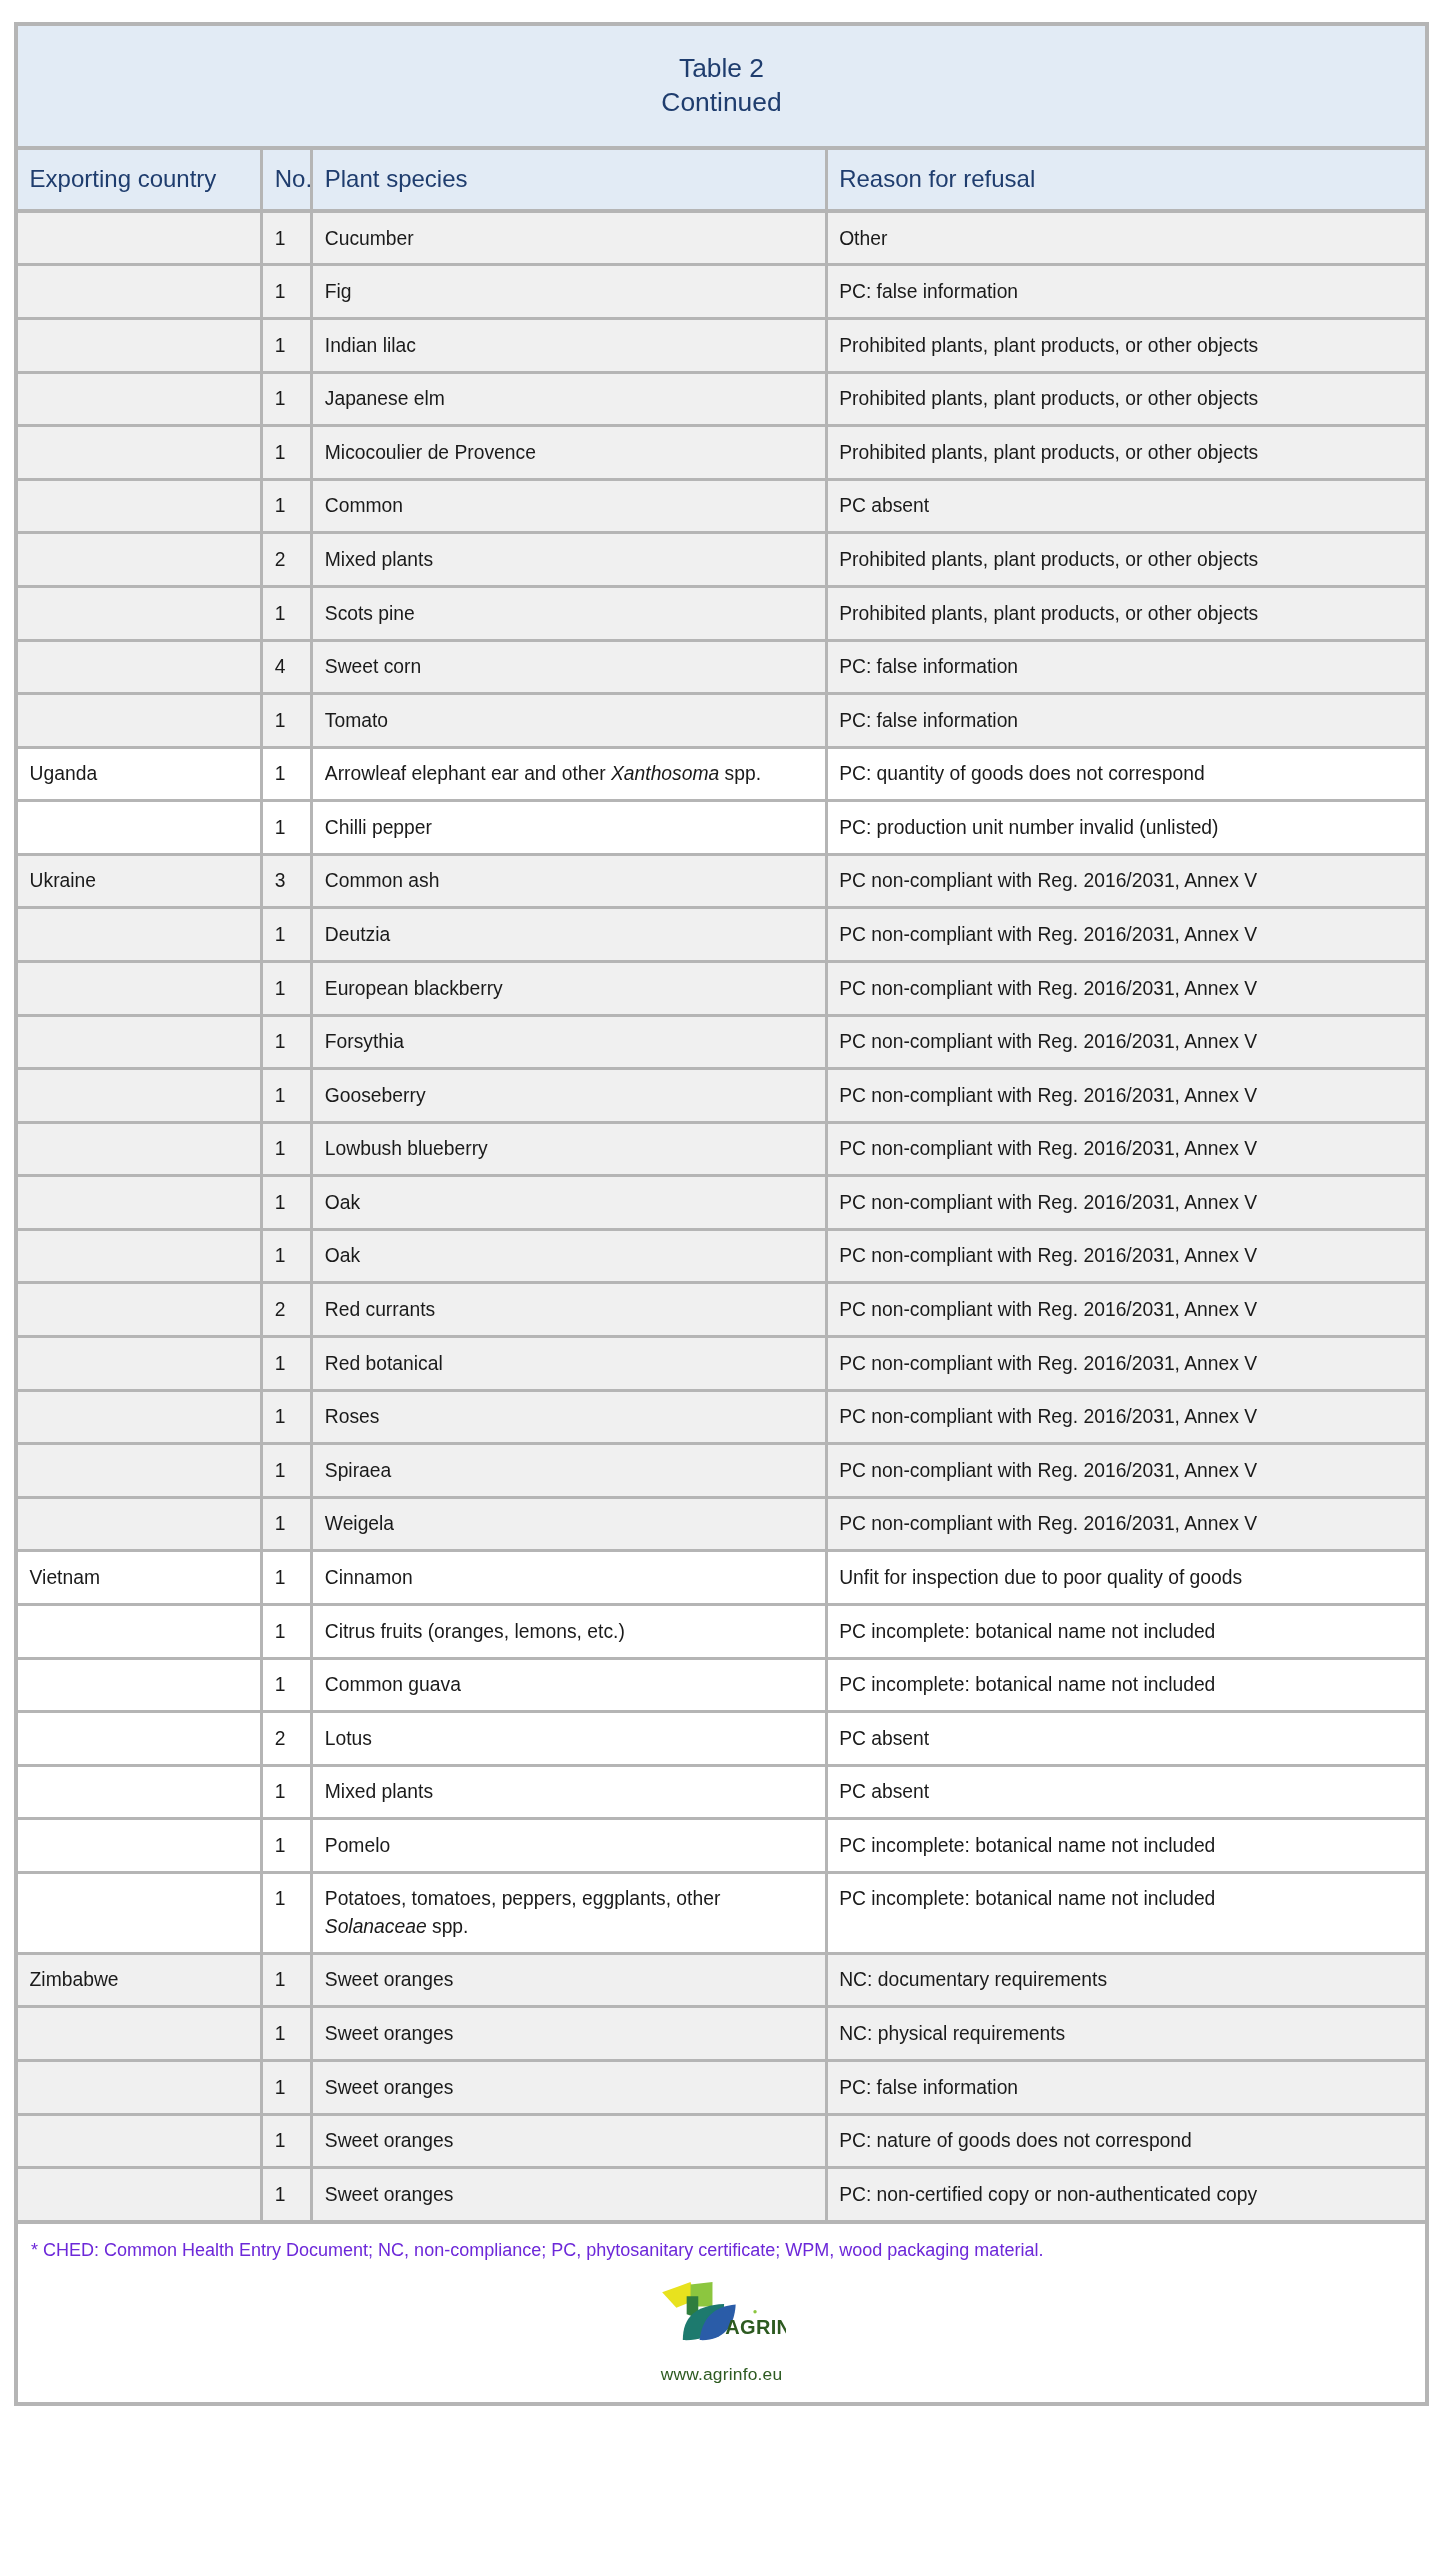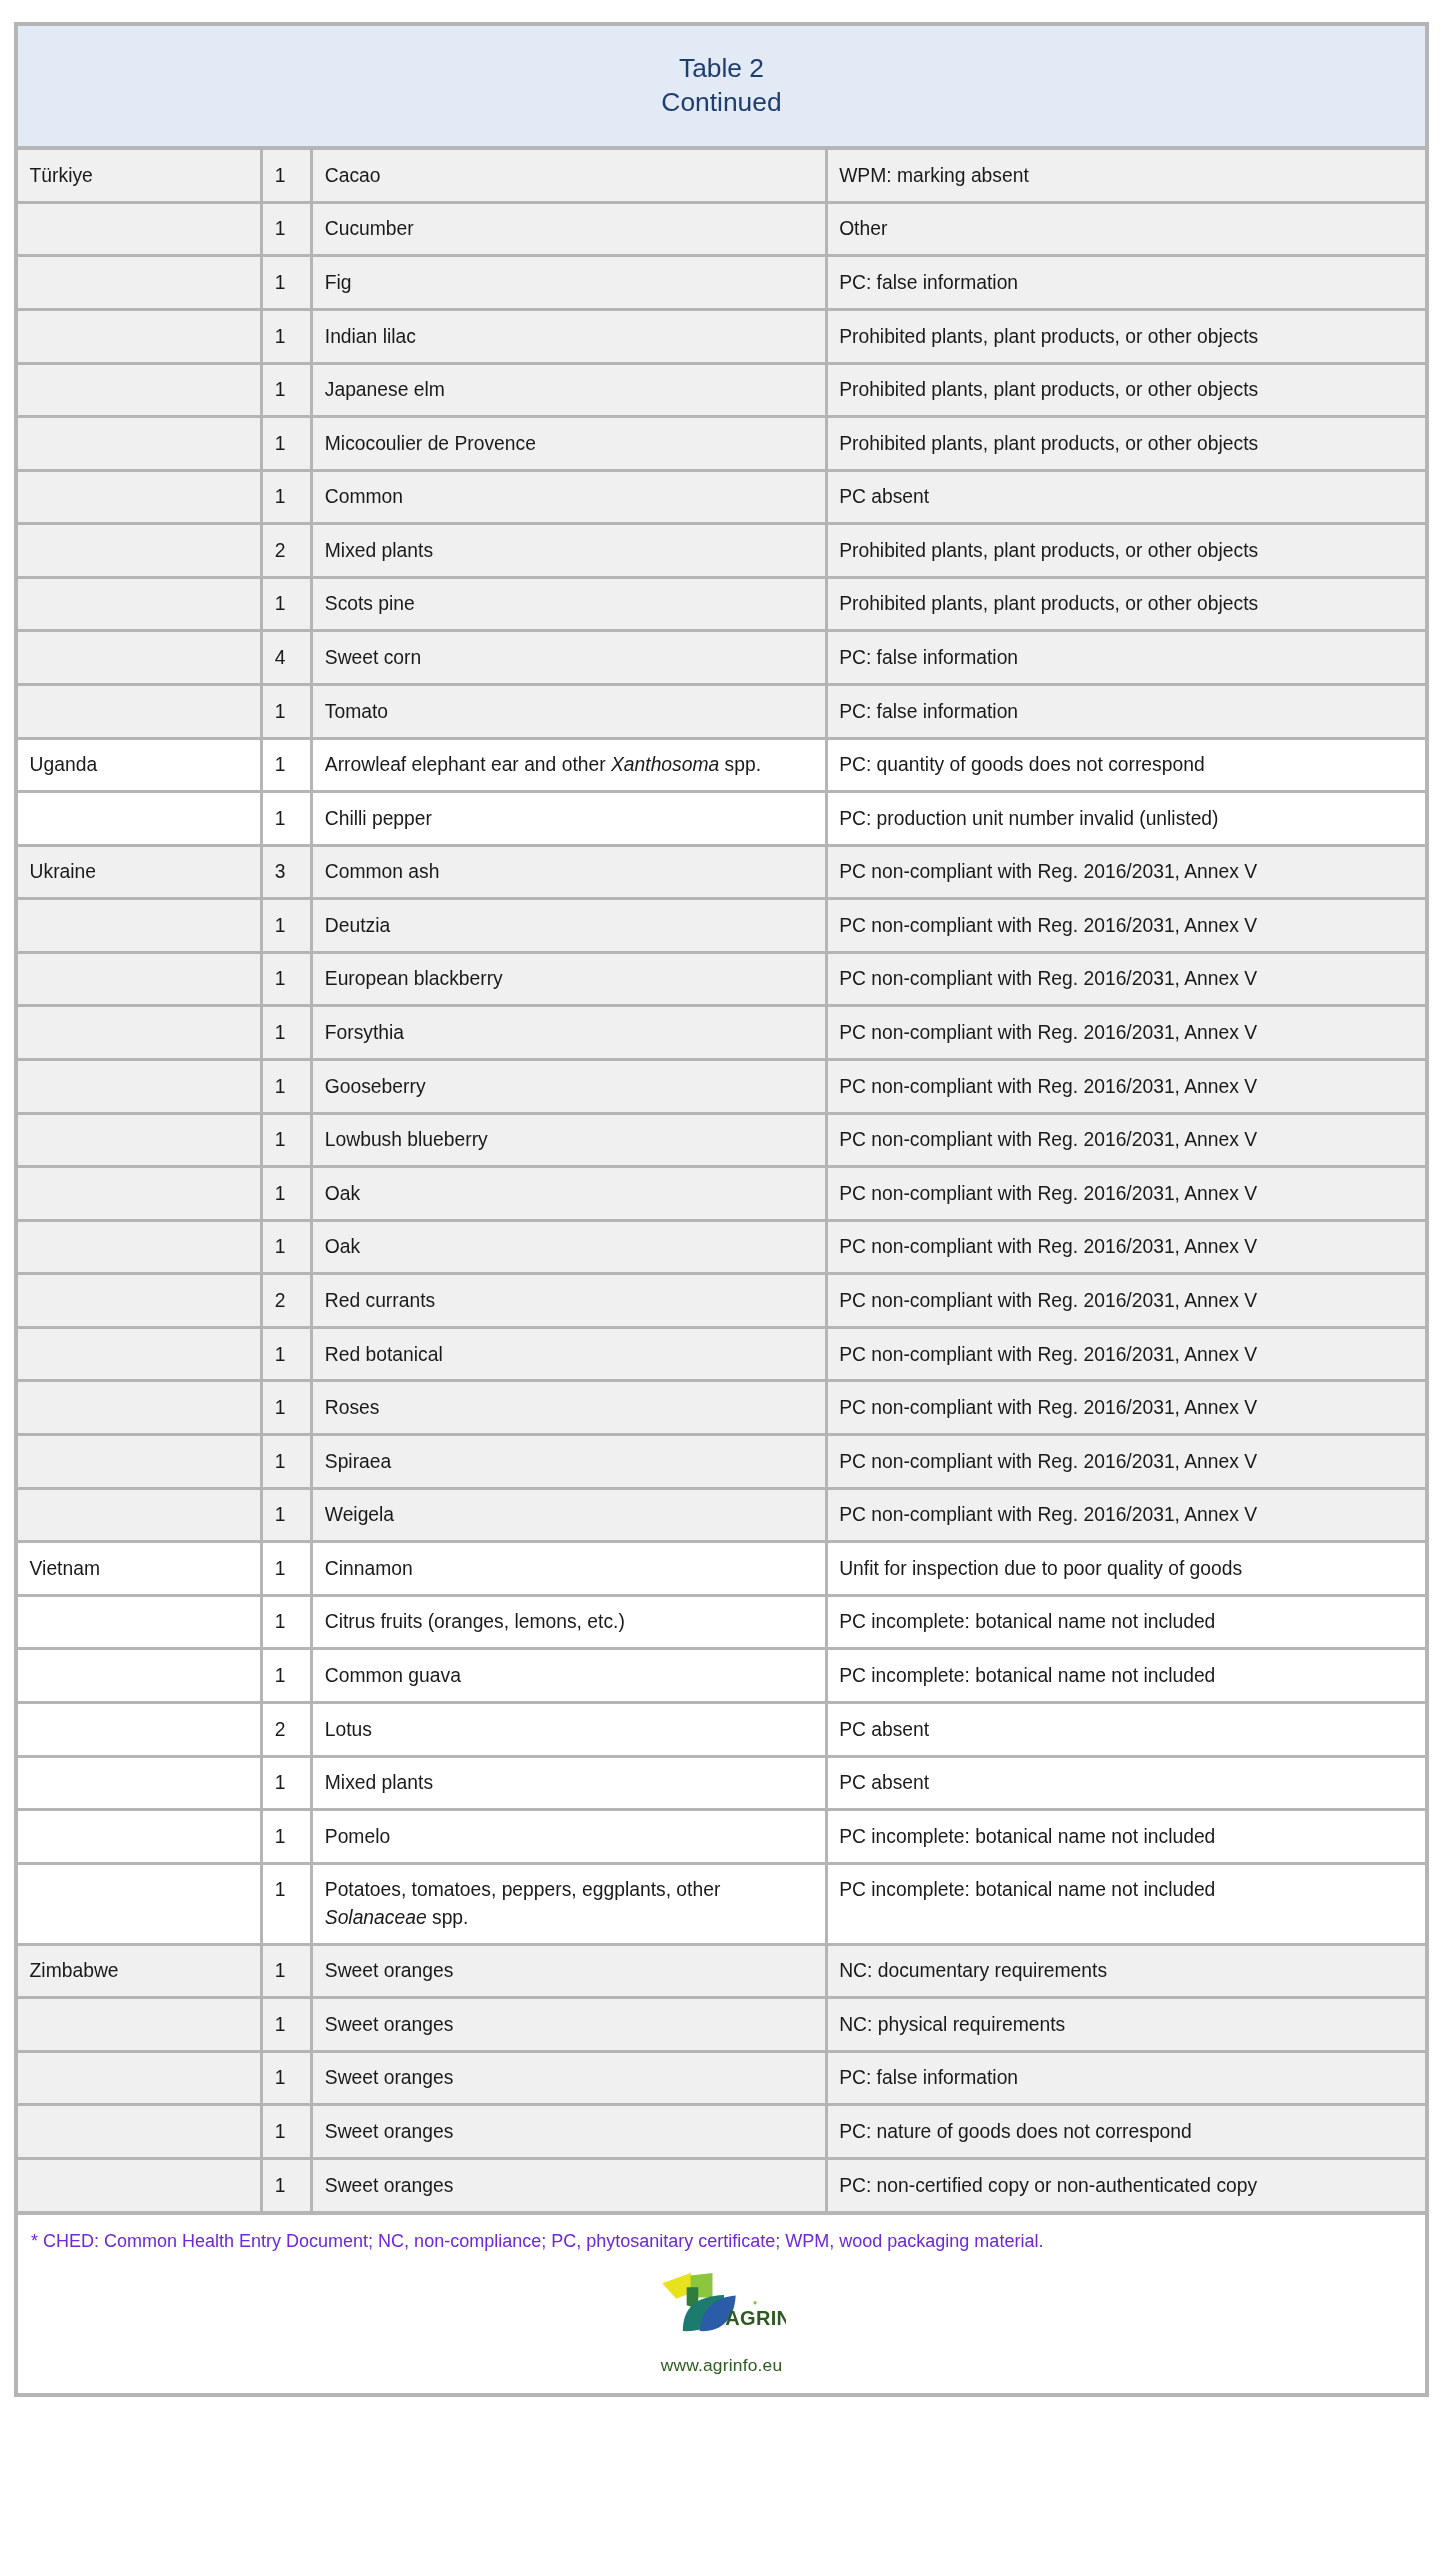--- a/index.html
+++ b/index.html
@@ -91,28 +91,28 @@
       <col class="c-species">
       <col class="c-reason">
     </colgroup>
     <thead>
       <tr>
         <td class="title-cell" colspan="4">
           <div>Table 2</div>
           <div>Continued</div>
         </td>
       </tr>
+      <tr>
+        <th class="head">Exporting country</th>
+        <th class="head">No.</th>
+        <th class="head">Plant species</th>
+        <th class="head">Reason for refusal</th>
+      </tr>
     </thead>
     <tbody id="tbody">
-        <tr class="band-gray">
-          <td class="cell">Türkiye</td>
-          <td class="cell num">1</td>
-          <td class="cell">Cacao</td>
-          <td class="cell">WPM: marking absent</td>
-        </tr>
         <tr class="band-gray">
           <td class="cell"></td>
           <td class="cell num">1</td>
           <td class="cell">Cucumber</td>
           <td class="cell">Other</td>
         </tr>
         <tr class="band-gray">
           <td class="cell"></td>
           <td class="cell num">1</td>
           <td class="cell">Fig</td>

